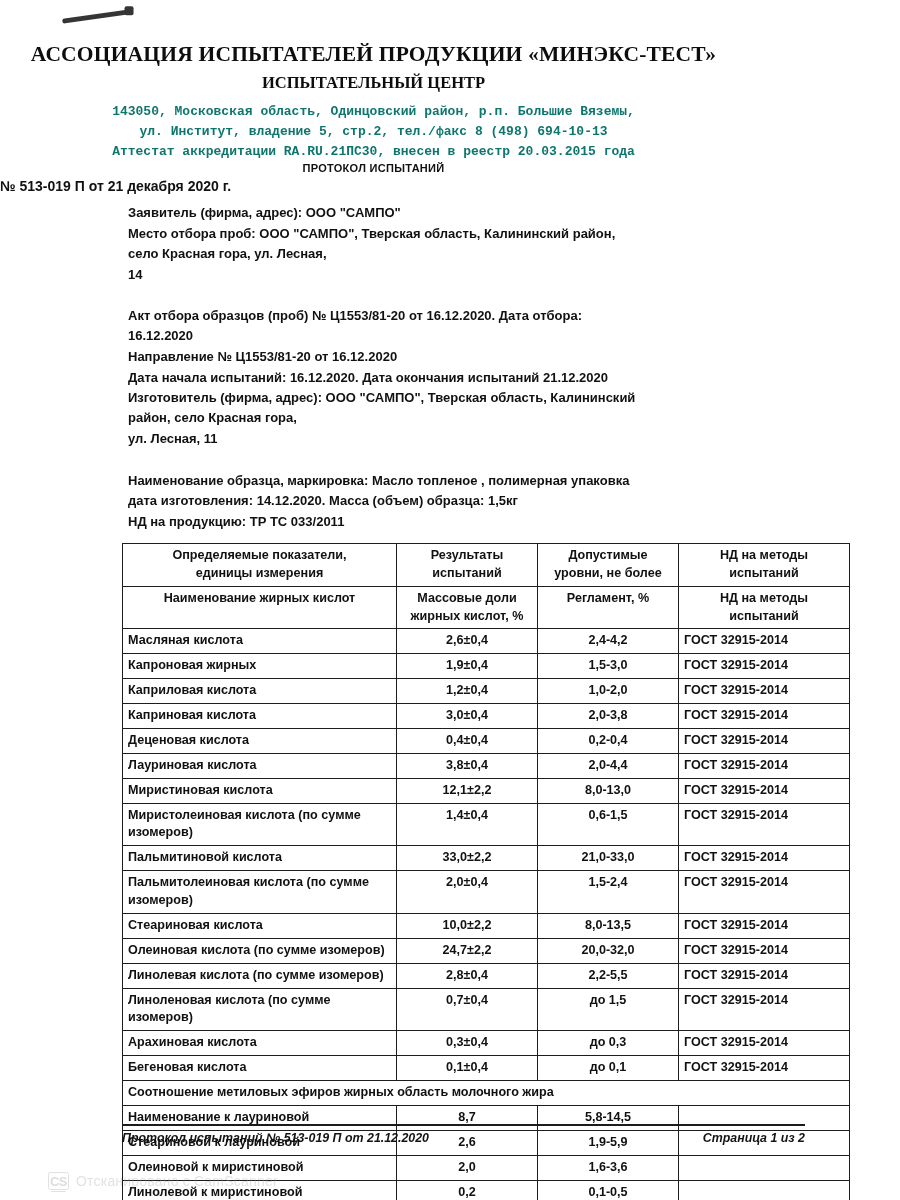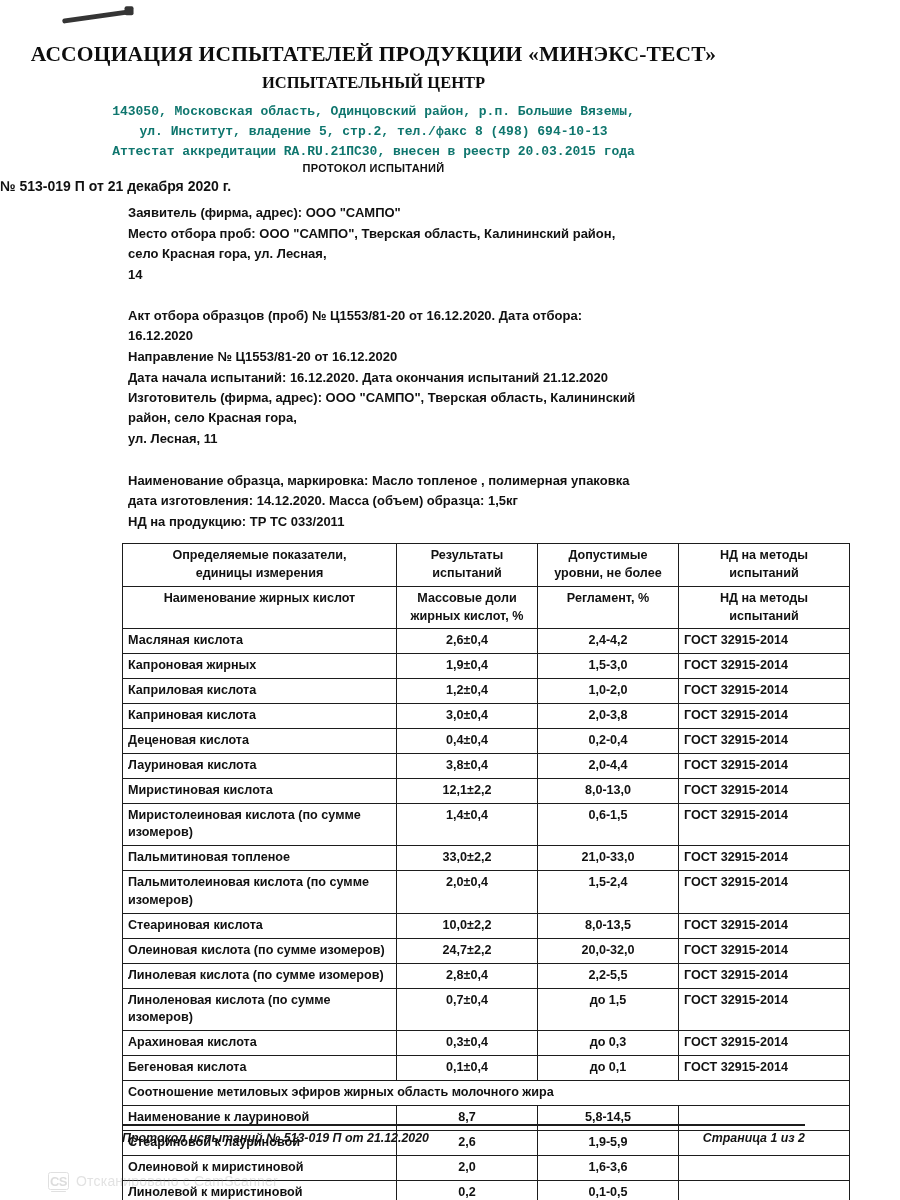--- a/index.html
+++ b/index.html
@@ -220,21 +220,21 @@
             <td class="c-lim">8,0-13,0</td>
             <td class="c-nd">ГОСТ 32915-2014</td>
           </tr>
           <tr>
             <td class="c-name">Миристолеиновая кислота (по сумме изомеров)</td>
             <td class="c-res">1,4±0,4</td>
             <td class="c-lim">0,6-1,5</td>
             <td class="c-nd">ГОСТ 32915-2014</td>
           </tr>
           <tr>
-            <td class="c-name">Пальмитиновая топленое</td>
+            <td class="c-name">Пальмитиновой кислота</td>
             <td class="c-res">33,0±2,2</td>
             <td class="c-lim">21,0-33,0</td>
             <td class="c-nd">ГОСТ 32915-2014</td>
           </tr>
           <tr>
             <td class="c-name">Пальмитолеиновая кислота (по сумме изомеров)</td>
             <td class="c-res">2,0±0,4</td>
             <td class="c-lim">1,5-2,4</td>
             <td class="c-nd">ГОСТ 32915-2014</td>
           </tr>

